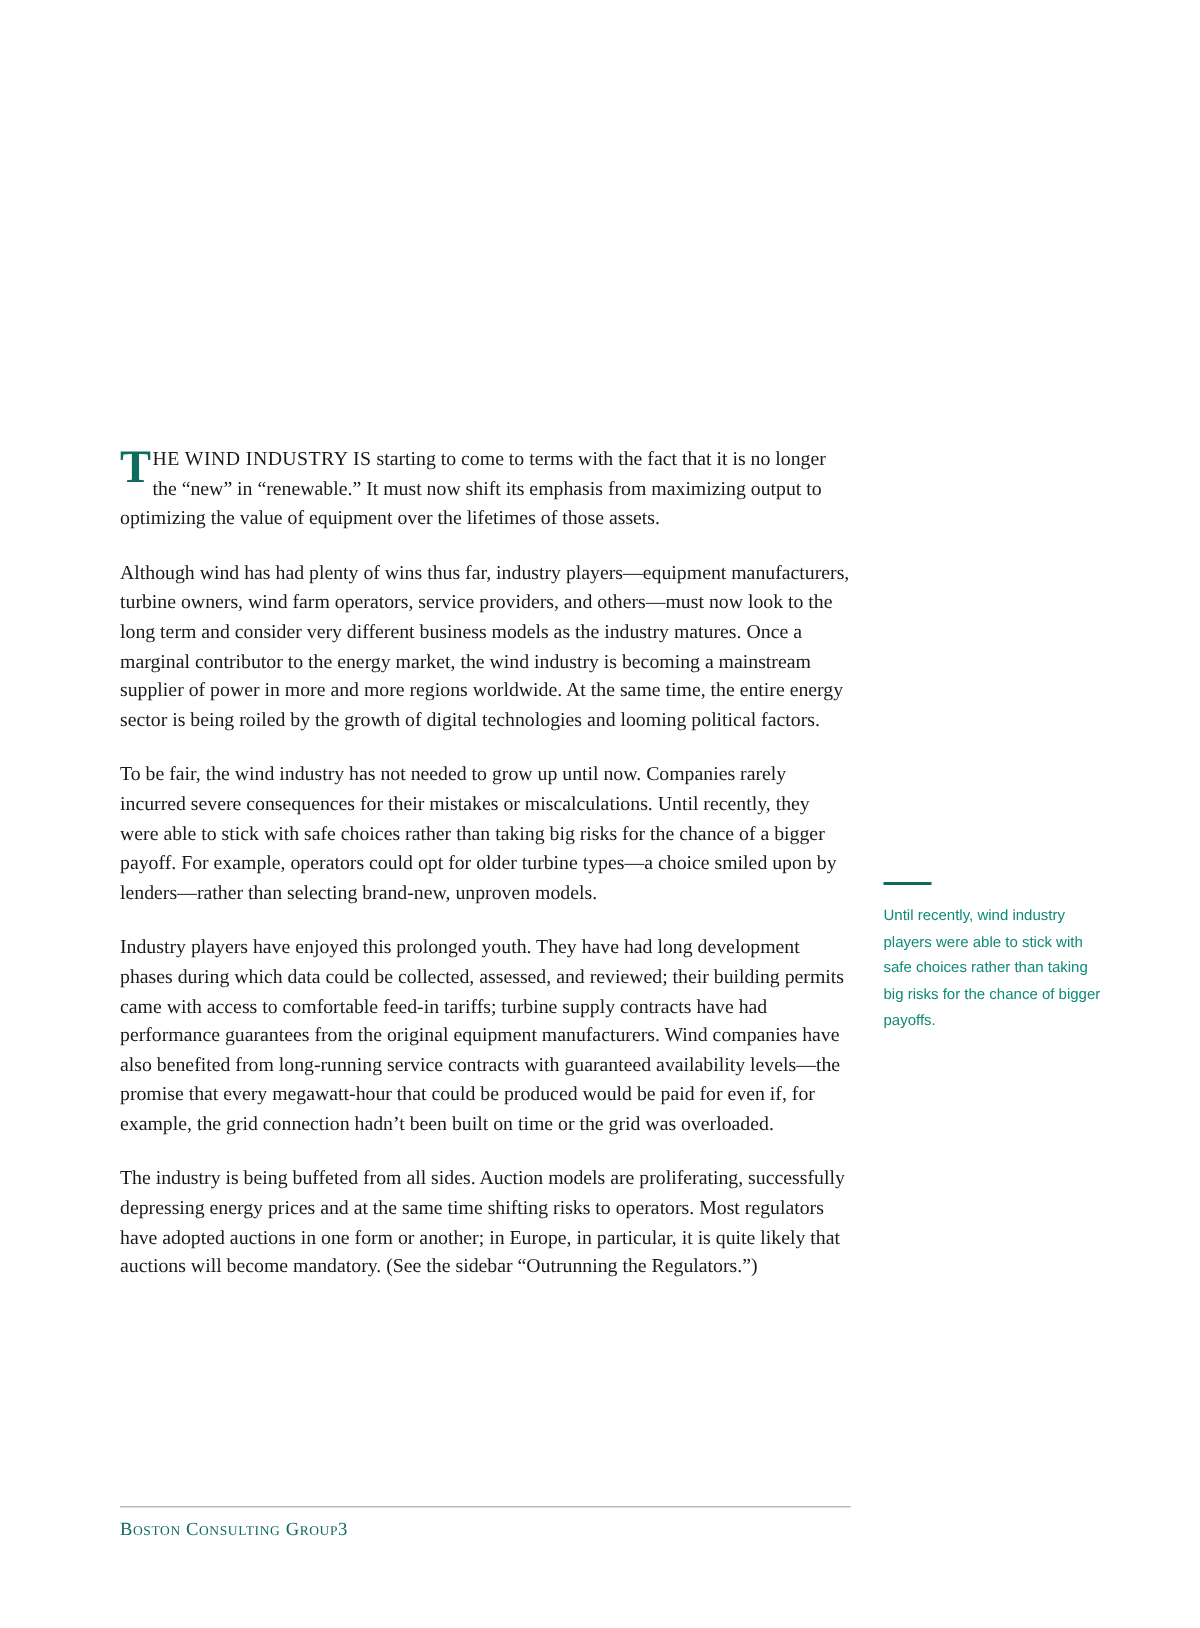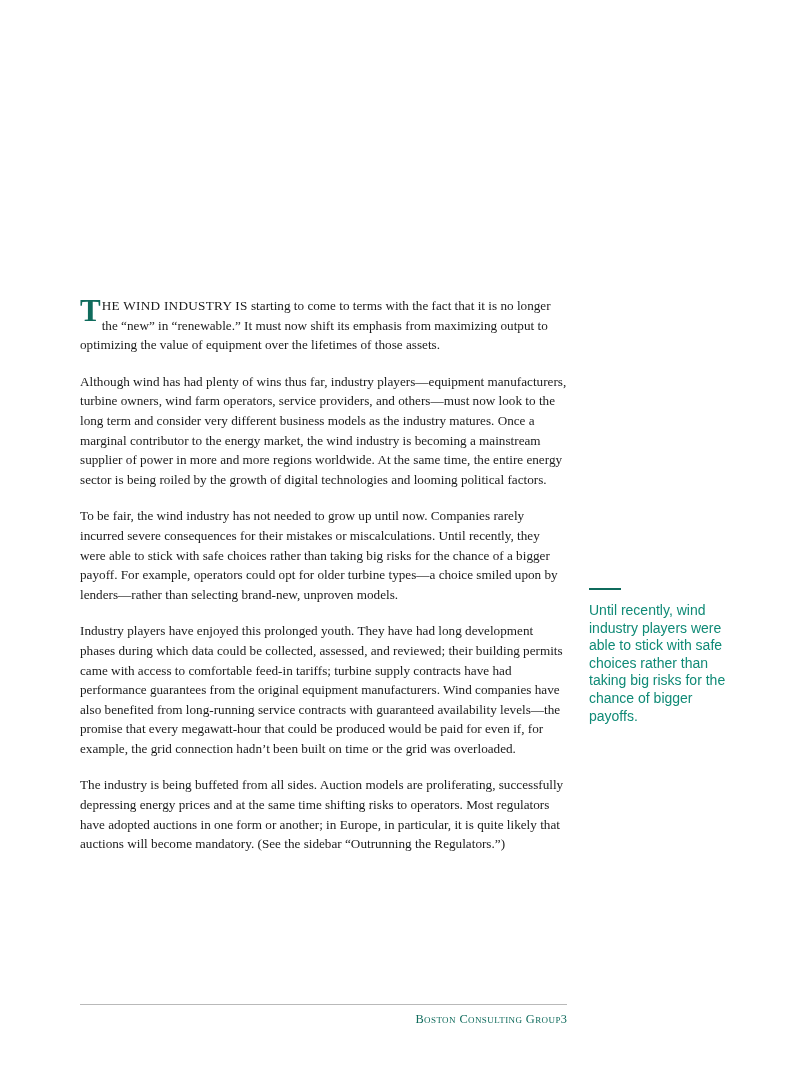--- a/index.html
+++ b/index.html
@@ -72,40 +72,40 @@
     width: 150px;
   }
   .pullquote .rule {
     width: 32px;
     height: 2px;
     background: #0f6b5c;
     margin-bottom: 12px;
   }
   .pullquote .text {
     font-family: "Liberation Sans", sans-serif;
-    font-size: 14px;
+    font-size: 10px;
     line-height: 17.6px;
     color: #0f8a76;
   }
   .footer-rule {
     position: absolute;
     left: 80px;
     top: 1004px;
     width: 487px;
     height: 1px;
     background: #b9b9b9;
   }
   .footer {
     position: absolute;
     left: 80px;
     top: 1012px;
     width: 487px;
     display: flex;
     align-items: baseline;
-    justify-content: flex-end;
+    justify-content: flex-start;
   }
   .footer-brand {
     font-family: "Liberation Serif", serif;
     font-variant: small-caps;
     font-size: 12.4px;
     letter-spacing: 0.4px;
     color: #0f6b5c;
   }
   .footer-page {
     font-family: "Liberation Serif", serif;

